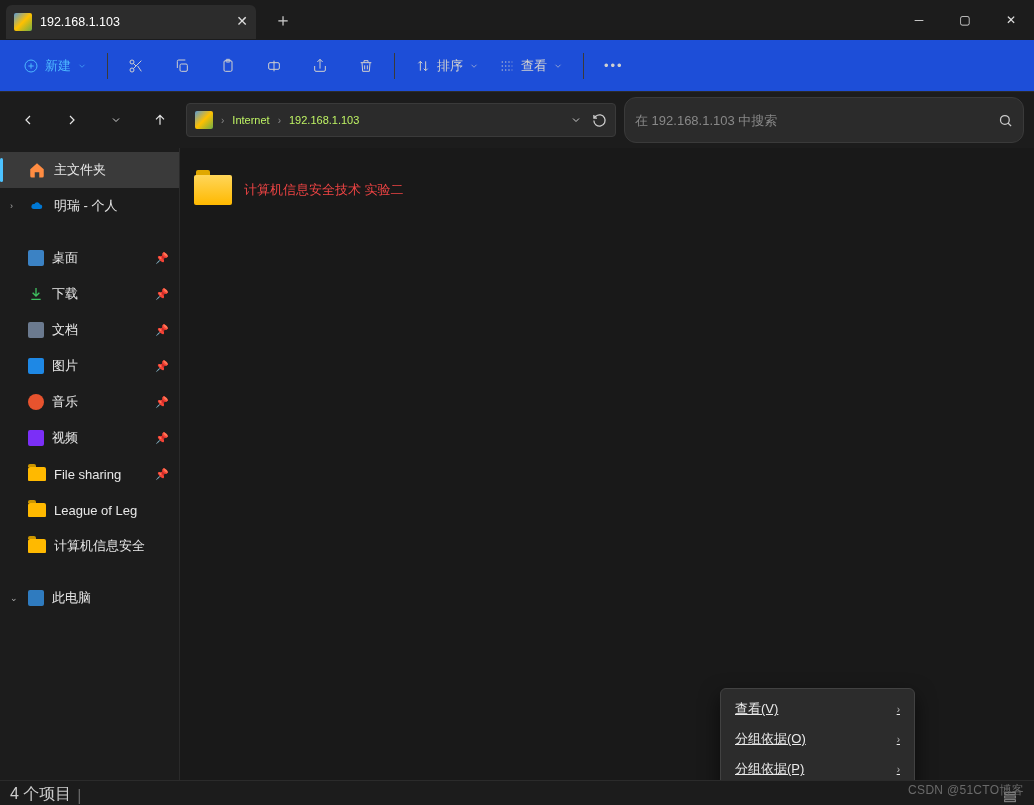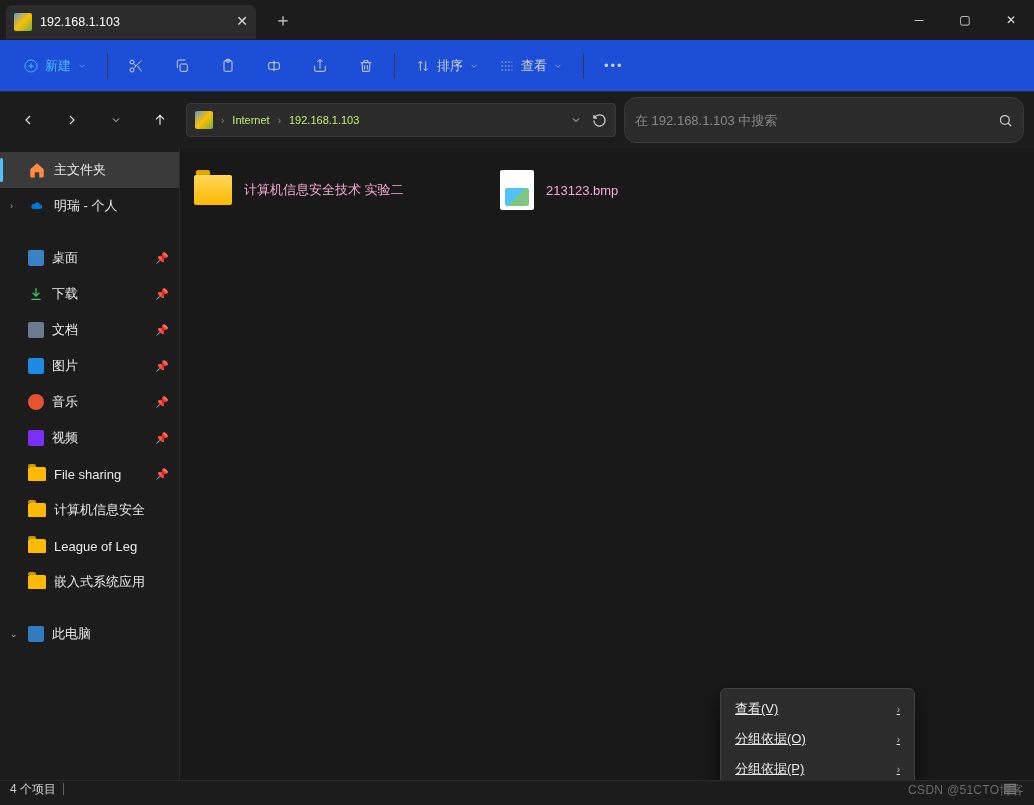--- a/index.html
+++ b/index.html
@@ -48,28 +48,28 @@
   .folder-ico{width:18px;height:14px;background:#ffb900;border-radius:2px 2px 1px 1px;position:relative;}
   .folder-ico::before{content:"";position:absolute;top:-3px;left:0;width:8px;height:3px;background:#cc9600;border-radius:2px 2px 0 0;} .sq-ico{width:16px;height:16px;border-radius:2px;display:flex;align-items:center;justify-content:center;}
 
   .content{flex:1;background:#191919;position:relative;padding:20px 10px;overflow:auto;}
   .grid{display:grid;grid-template-columns:repeat(2,300px);gap:14px 6px;}
   .file-item{display:flex;align-items:center;gap:12px;height:44px;padding:4px;border-radius:4px;cursor:pointer;}
   .fi-folder{width:38px;height:30px;background:linear-gradient(#ffd65a,#ffb900);border-radius:2px;position:relative;}
   .fi-folder::before{content:"";position:absolute;top:-5px;left:2px;width:14px;height:5px;background:#e0a800;border-radius:2px 2px 0 0;}
   .fi-img{width:34px;height:40px;background:#fff;border-radius:2px;display:flex;align-items:flex-end;justify-content:center;padding-bottom:4px;}
   .fi-img::after{content:"";display:block;width:24px;height:18px;background:linear-gradient(135deg,#4fc3f7 50%,#81c784 50%);border-radius:2px;}
-  .fi-name{font-size:13px;color:#f9a8d4;}
+  .fi-name{font-size:13px;color:#ef4444;}
 
   
   .ctxmenu{position:absolute;left:540px;top:540px;width:195px;background:#2c2c2c;border:1px solid #424242;border-radius:6px;box-shadow:0 8px 20px rgba(0,0,0,.6);padding:5px 0;font-size:13px;}
   .ctx-item{display:flex;align-items:center;height:30px;padding:0 14px;color:#eaeaea;cursor:pointer;position:relative;text-decoration:underline;}
   .ctx-item .sub{margin-left:auto;color:#bbb;font-size:10px;}
 
-  .statusbar{position:absolute;left:0;bottom:0;height:25px;width:100%;background:#1c1c1c;border-top:1px solid #2b2b2b;display:flex;align-items:flex-start;padding:0 10px;font-size:12px;color:#ccc;}
+  .statusbar{position:absolute;left:0;bottom:0;height:25px;width:100%;background:#1c1c1c;border-top:1px solid #2b2b2b;display:flex;align-items:flex-end;padding:0 10px;font-size:16px;color:#ccc;}
   .watermark{position:absolute;right:10px;bottom:6px;font-size:12px;color:#6a6a6a;letter-spacing:.3px;pointer-events:none;}
   .details-ico{margin-left:auto;margin-right:6px;opacity:.8;}
 </style>
 </head>
 <body>
 
 <div class="titlebar">
   <div class="tab">
     <span class="tab-icon"></span>
     <span class="tab-title">192.168.1.103</span>
@@ -263,49 +263,40 @@
     </div>
     <div class="side-item">
       <span class="exp"></span>
         <span class="folder-ico"></span>
       <span>File sharing</span>
       <span class="pin">📌</span>
     </div>
     <div class="side-item">
       <span class="exp"></span>
         <span class="folder-ico"></span>
+      <span>League of Leg</span>
+    </div>
+    <div class="side-item">
+      <span class="exp"></span>
+        <span class="folder-ico"></span>
       <span>计算机信息安全</span>
-    </div>
-    <div class="side-item">
-      <span class="exp"></span>
-        <span class="folder-ico"></span>
-      <span>League of Leg</span>
-    </div>
-    <div class="side-item">
-      <span class="exp"></span>
-        <span class="folder-ico"></span>
-      <span>嵌入式系统应用</span>
     </div>
     <div class="side-sep"></div>
     <div class="side-item">
       <span class="exp">⌄</span>
       <span class="sq-ico" style="background:#2f7bbf"></span>
       <span>此电脑</span>
     </div>
   </div>
 
   <div class="content">
     <div class="grid">
       <div class="file-item">
         <span class="fi-folder"></span>
         <span class="fi-name">计算机信息安全技术 实验二</span>
-      </div>
-      <div class="file-item">
-        <span class="fi-img"></span>
-        <span class="fi-name">213123.bmp</span>
       </div>
     </div>
 
     <div class="ctxmenu" id="ctxmenu">
         <div class="ctx-item">
           <span>查看(V)</span>
           <span class="sub">›</span>
         </div>
         <div class="ctx-item">
           <span>分组依据(O)</span>

